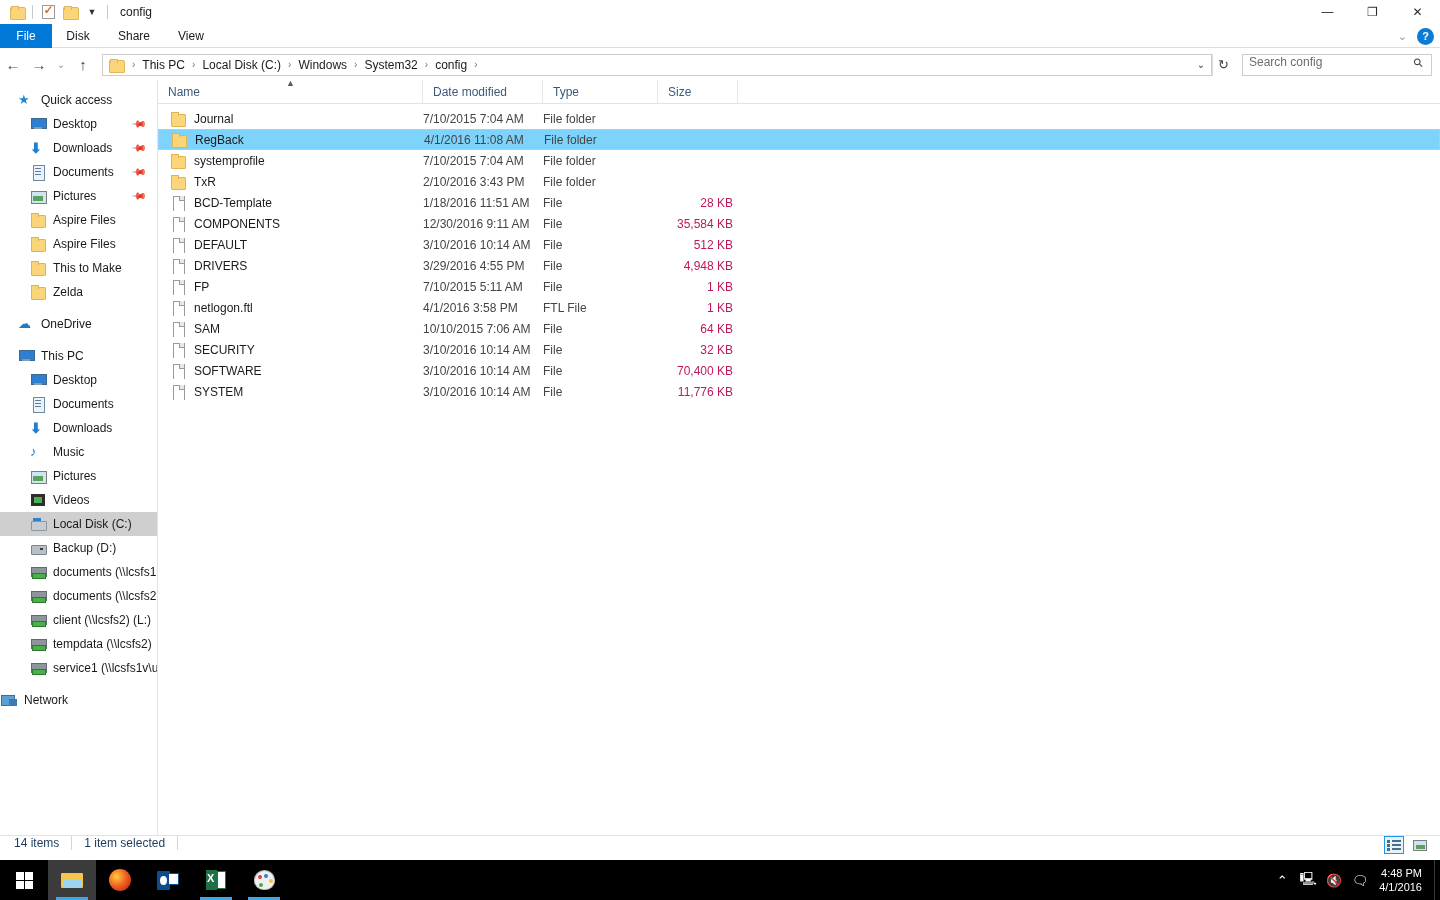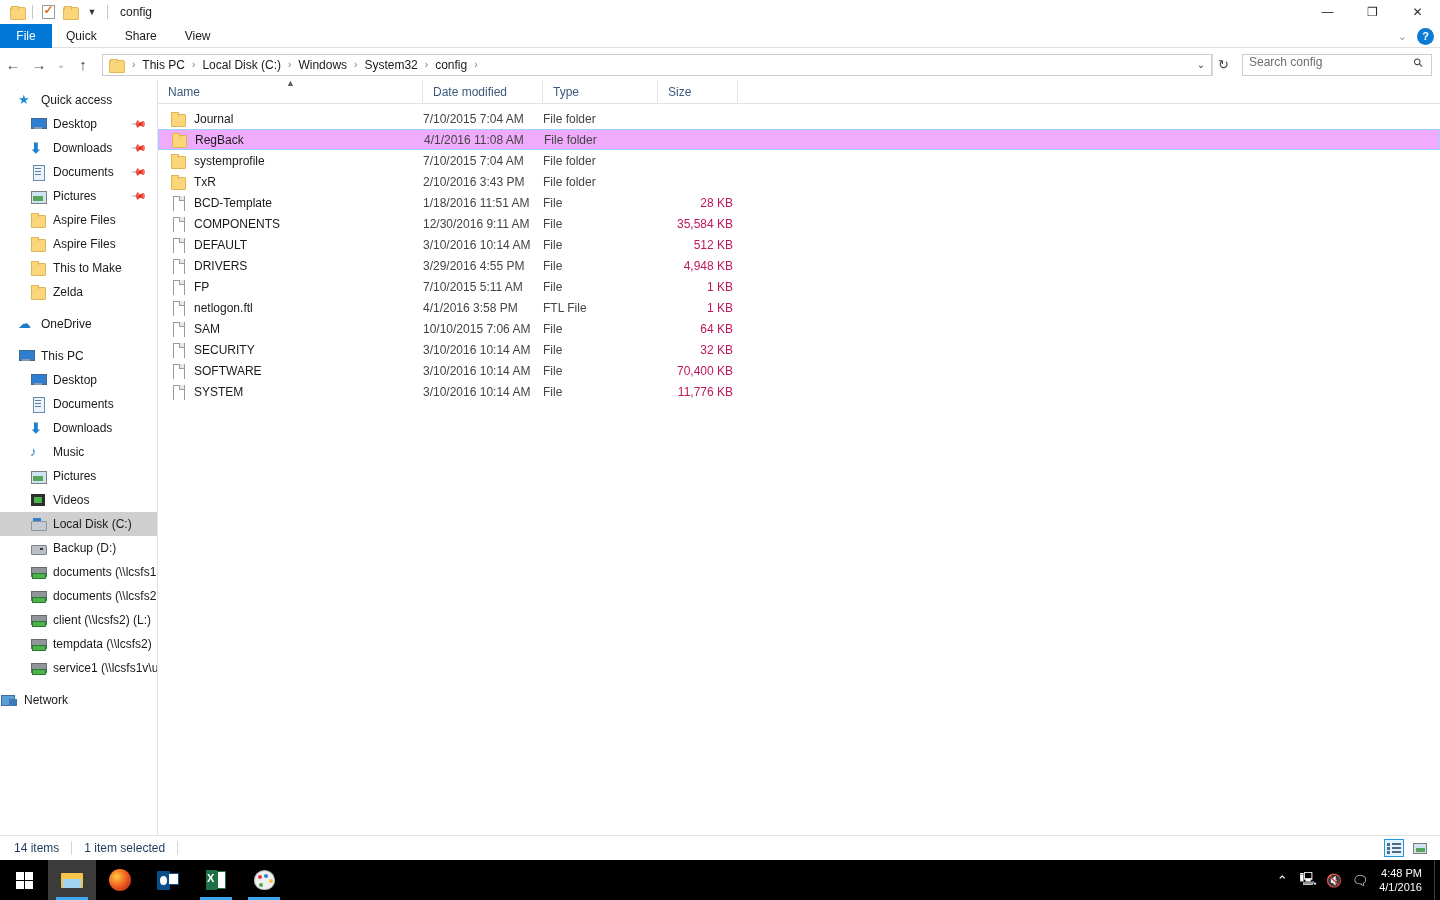--- a/index.html
+++ b/index.html
@@ -86,32 +86,32 @@
   .filepane { flex:1; height:755px; position:relative; }
   .colhead { height:24px; display:flex; align-items:center; border-bottom:1px solid #e3e3e3; position:relative; }
   .sort-arrow { position:absolute; left:128px; top:-2px; font-size:9px; color:#5a5a5a; }
   .col { font-size:12px; color:#3c5a78; padding-left:10px; border-right:1px solid #e6e6e6; height:24px; display:flex; align-items:center; }
   .col.name { width:265px; }
   .col.date { width:120px; }
   .col.type { width:115px;text-align:center; }
   .col.size { width:80px; }
   .rows { padding-top:4px; }
   .row { height:21px; display:flex; align-items:center; font-size:12px; color:#1a1a1a; position:relative; }
-  .row.selected { background:#f0abfc; border:1px solid #99d1ff; }
+  .row.selected { background:#7dd3fc; border:1px solid #99d1ff; }
   .cell { display:flex; align-items:center; overflow:hidden; white-space:nowrap; }
   .cell.name { width:265px; padding-left:12px; }
   .cell.date { width:120px; color:#444; }
   .cell.type { width:115px; color:#444; }
   .cell.size { width:80px; color:#be185d; justify-content:flex-end; padding-right:5px; }
   .row-ico { width:16px; height:16px; margin-right:8px; position:relative; flex:0 0 16px; }
   .file-ico:before { content:""; position:absolute; left:3px; top:1px; width:10px; height:14px; background:#fff; border:1px solid #9a9a9a; }
   .file-ico:after { content:""; position:absolute; left:9px; top:1px; width:4px; height:4px; background:#e8e8e8; border-left:1px solid #9a9a9a; border-bottom:1px solid #9a9a9a; }
 
   
-  .statusbar { position:absolute; left:0; top:835px; width:1440px; height:25px; border-top:1px solid #e3e3e3; display:flex; align-items:center; }
+  .statusbar { position:absolute; left:0; top:835px; width:1440px; height:25px; border-top:1px solid #e3e3e3; display:flex; }
   .st-text { font-size:12px; color:#1b3a5c; padding-left:14px; }
   .st-sep { width:1px; height:14px; background:#d5d5d5; margin:0 12px; }
   .view-btns { position:absolute; right:10px; display:flex; gap:6px; align-items:center; }
   .vb { width:20px; height:18px; display:flex; align-items:center; justify-content:center; position:relative; }
   .vb.active { border:1px solid #2196e3; background:#e5f3fb; }
   .vb-details { display:flex; gap:2px; align-items:center; }
   .vb-d-left { display:flex; flex-direction:column; gap:1px; }
   .dot { width:3px; height:3px; background:#4b6b88; }
   .lines { display:flex; flex-direction:column; gap:2px; }
   .lin { width:9px; height:2px; background:#4b6b88; }
@@ -173,21 +173,21 @@
     <div class="wincontrols">
       <div class="wc">—</div>
       <div class="wc">❐</div>
       <div class="wc wc-close">✕</div>
     </div>
   </div>
 
   <div class="ribbon">
     <div class="tabs">
       <div class="tab active">File</div>
-      <div class="tab">Quick</div>
+      <div class="tab">Disk</div>
       <div class="tab">Share</div>
       <div class="tab">View</div>
     </div>
     <div class="ribbon-right">
       <span class="rb-chev">⌄</span>
       <span class="help-btn">?</span>
     </div>
   </div>
 
   <div class="addrbar">

